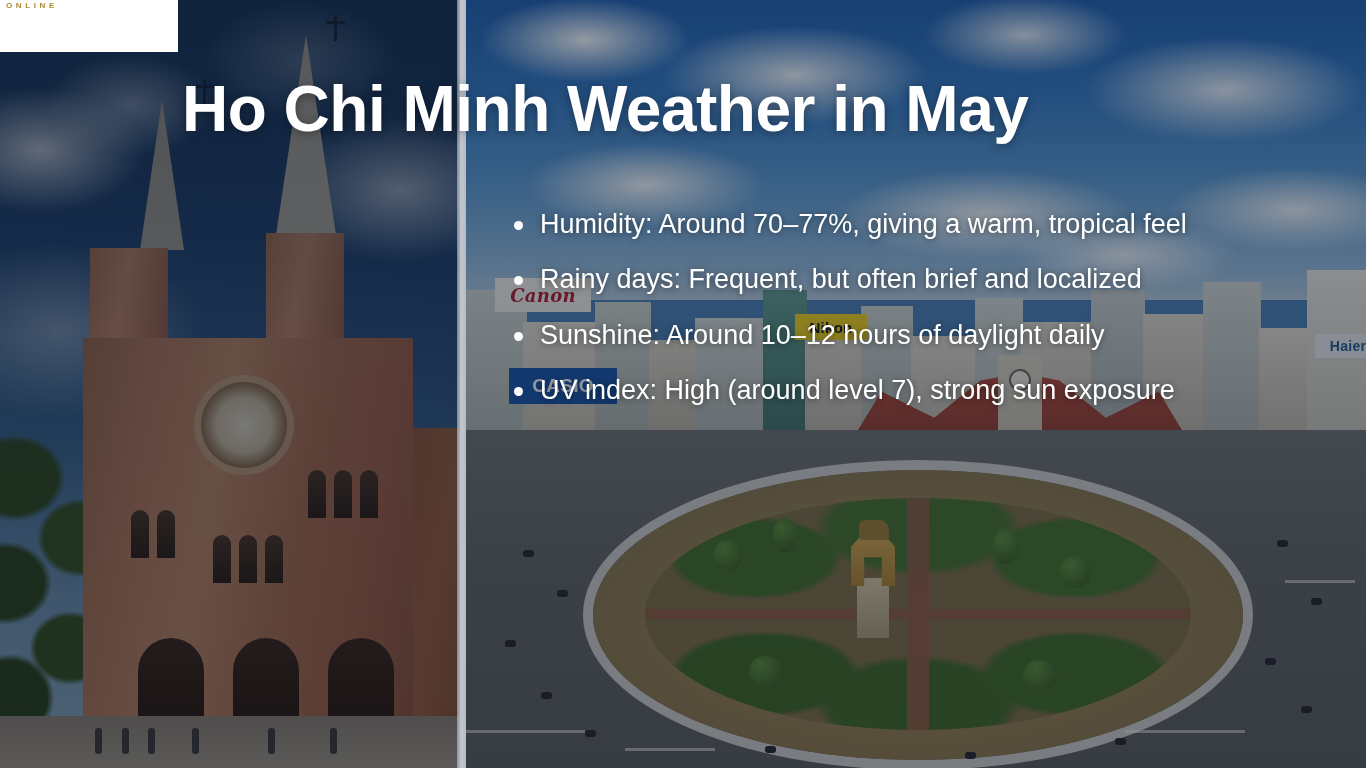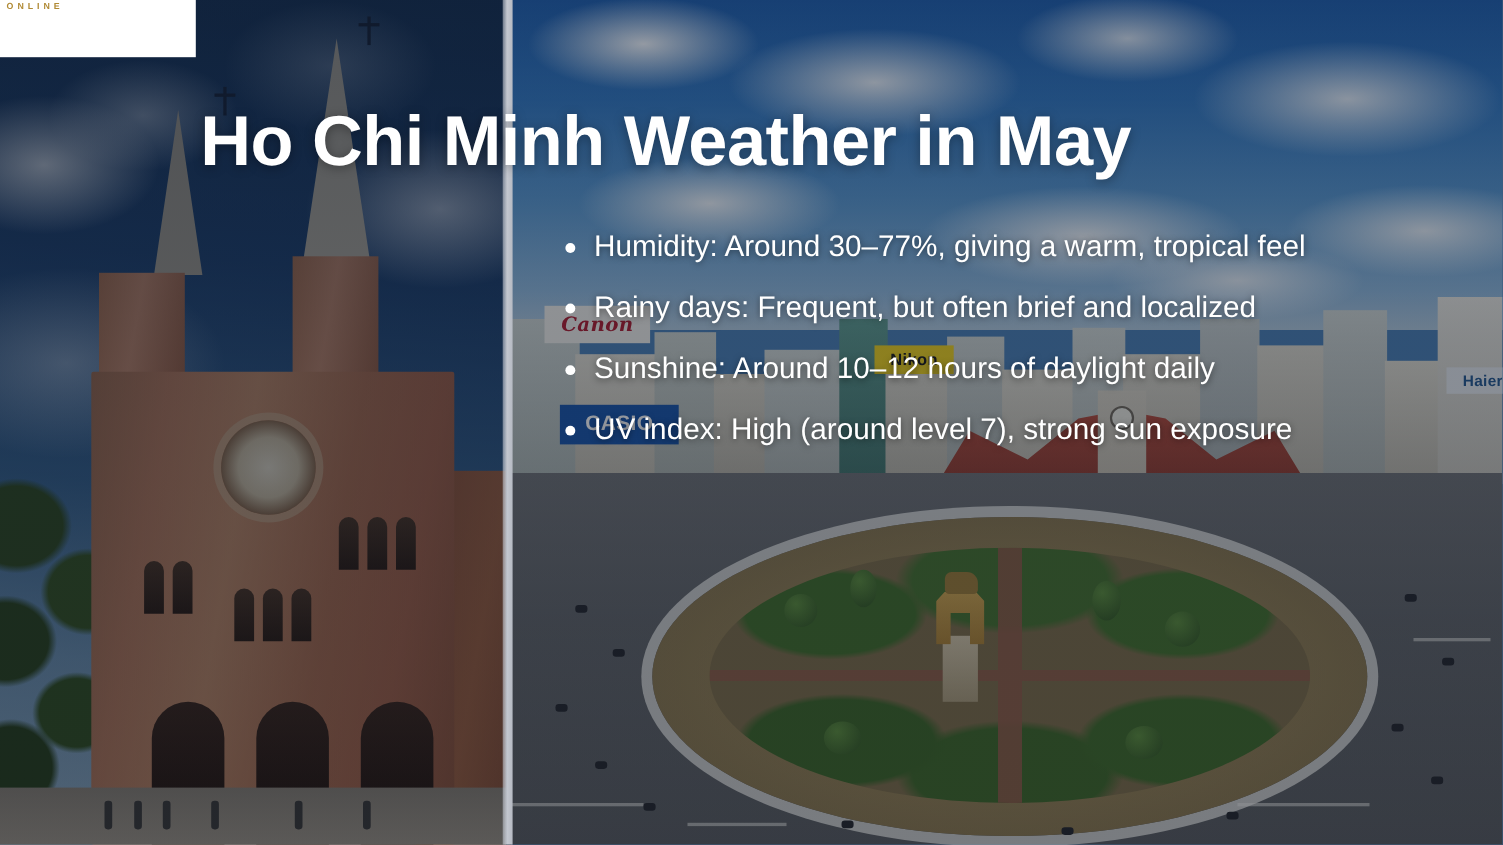--- a/index.html
+++ b/index.html
@@ -258,21 +258,21 @@
     text-align:left;
     font-size:8px; font-weight:bold;
     letter-spacing:3.6px;
     color:#b08a35;
     padding-right:4px;
     margin-top:-2px;
   }
 
   
   .title {
-    position:absolute; left:182px; top:95px; z-index:15;
+    position:absolute; left:182px; top:76px; z-index:15;
     font-size:64px; font-weight:bold;
     color:#ffffff;
     letter-spacing:-0.5px;
     line-height:1.05;
     white-space:nowrap;
     text-shadow:0 2px 10px rgba(0,0,0,.35);
   }
 
   
   .left-text {
@@ -426,19 +426,19 @@
   <div class="divider"></div>
 
   <div class="logo-box">
     <div class="logo-online">ONLINE</div>
   </div>
 
   <h1 class="title">Ho Chi Minh Weather in May</h1>
 
 
   <ul class="bullets">
-    <li><span>Humidity: Around 30–77%, giving a warm, tropical feel</span></li>
+    <li><span>Humidity: Around 70–77%, giving a warm, tropical feel</span></li>
     <li><span>Rainy days: Frequent, but often brief and localized</span></li>
     <li><span>Sunshine: Around 10–12 hours of daylight daily</span></li>
     <li><span>UV index: High (around level 7), strong sun exposure</span></li>
   </ul>
 
 </div>
 
 </body></html>

